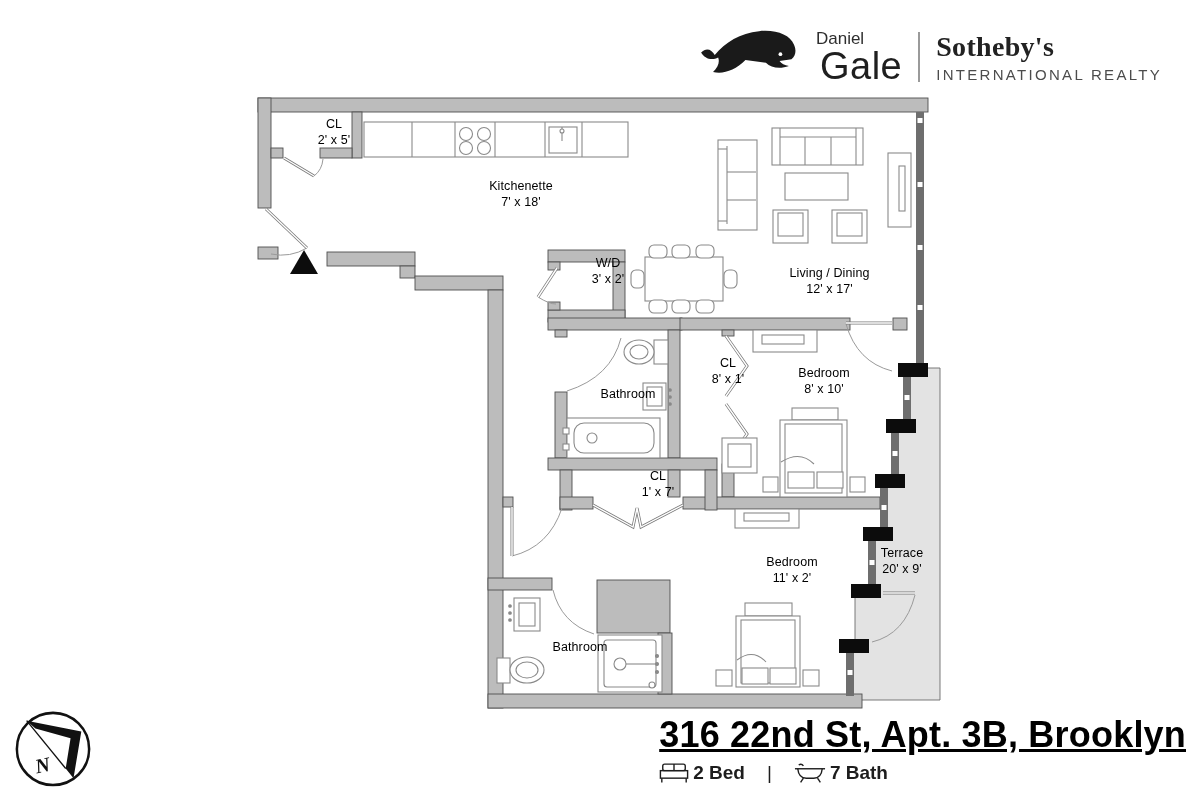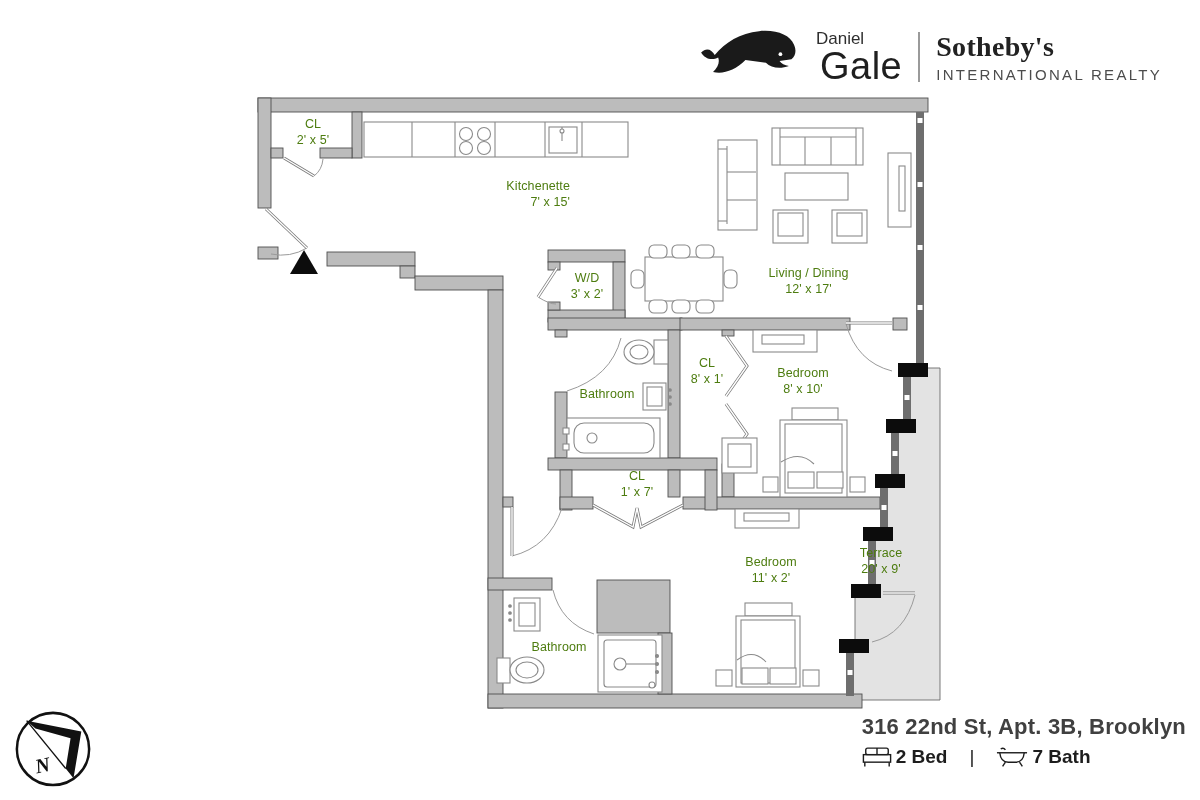--- a/index.html
+++ b/index.html
@@ -3,27 +3,27 @@
 <meta charset="utf-8">
 <style>
   html,body{margin:0;padding:0;}
   body{
     width:1200px;height:800px;position:relative;background:#ffffff;
     font-family:"Liberation Sans", sans-serif;overflow:hidden;color:#1a1a1a;
   }
   .plan-svg{position:absolute;left:0;top:0;}
   .room-label{
     position:absolute;text-align:center;font-size:12.5px;line-height:15.5px;
-    color:#4d7c0f;letter-spacing:.1px;pointer-events:none;
+    color:#000000;letter-spacing:.1px;pointer-events:none;padding-left:21px;
   }
   
   .lbl-cl-entry{left:272px;top:117px;width:82px;}
-  .lbl-kitchenette{left:430px;top:179px;width:140px;text-align:right;}
+  .lbl-kitchenette{left:430px;top:179px;width:140px;}
   .lbl-living{left:736px;top:266px;width:145px;}
-  .lbl-wd{left:546px;top:271px;width:82px;}
+  .lbl-wd{left:546px;top:256px;width:82px;}
   .lbl-bath-up{left:557px;top:387px;width:100px;}
   .lbl-cl-bed{left:676px;top:356px;width:62px;}
   .lbl-bed-up{left:733px;top:366px;width:140px;}
   .lbl-cl-hall{left:577px;top:469px;width:120px;}
   .lbl-bed-low{left:701px;top:555px;width:140px;}
   .lbl-bath-low{left:509px;top:640px;width:100px;}
   .lbl-terrace{left:842px;top:546px;width:78px;}
 
   
   .logo{position:absolute;top:26px;right:38px;display:flex;align-items:center;}
@@ -31,21 +31,21 @@
   .gale-block{display:flex;flex-direction:column;line-height:1;}
   .gale-daniel{font-size:17px;color:#2e2e2e;margin-left:2px;}
   .gale-name{font-size:38px;font-weight:400;color:#1f1f1f;letter-spacing:.5px;margin-top:0px;margin-left:6px;}
   .logo-divider{width:2px;height:50px;background:#9a9a9a;margin:0 16px;}
   .sir-block{display:flex;flex-direction:column;}
   .sir-name{font-family:"Liberation Serif", serif;font-size:28px;font-weight:700;color:#222;letter-spacing:.3px;}
   .sir-sub{font-size:15px;letter-spacing:2.3px;color:#4c4c4c;margin-top:3px;}
 
   
   .footer{position:absolute;top:714px;right:14px;text-align:left;}
-  .addr{font-size:22px;font-weight:700;color:#404040;letter-spacing:.2px;white-space:nowrap;}
+  .addr{font-size:36px;font-weight:700;color:#000000;letter-spacing:.2px;white-space:nowrap;text-decoration:underline;}
   .stats{display:flex;align-items:flex-start;margin-top:6px;font-size:19px;font-weight:700;color:#1d1d1d;}
   .stats .ic{margin-right:4px;display:inline-flex;}
   .stats .sep{margin:0 22px;font-weight:400;}
   .compass{position:absolute;left:12px;top:706px;}
 </style>
 </head>
 <body>
 
 <svg class="plan-svg" width="1200" height="800" viewBox="0 0 1200 800">
 
@@ -306,21 +306,21 @@
     <rect x="803" y="670" width="16" height="16"></rect>
   </g>
 </svg>
 
 <div class="room-label lbl-cl-entry">
   <div>CL</div>
   <div>2' x 5'</div>
 </div>
 <div class="room-label lbl-kitchenette">
   <div>Kitchenette</div>
-  <div>7' x 15'</div>
+  <div>7' x 18'</div>
 </div>
 <div class="room-label lbl-living">
   <div>Living / Dining</div>
   <div>12' x 17'</div>
 </div>
 <div class="room-label lbl-wd">
   <div>W/D</div>
   <div>3' x 2'</div>
 </div>
 <div class="room-label lbl-bath-up">

